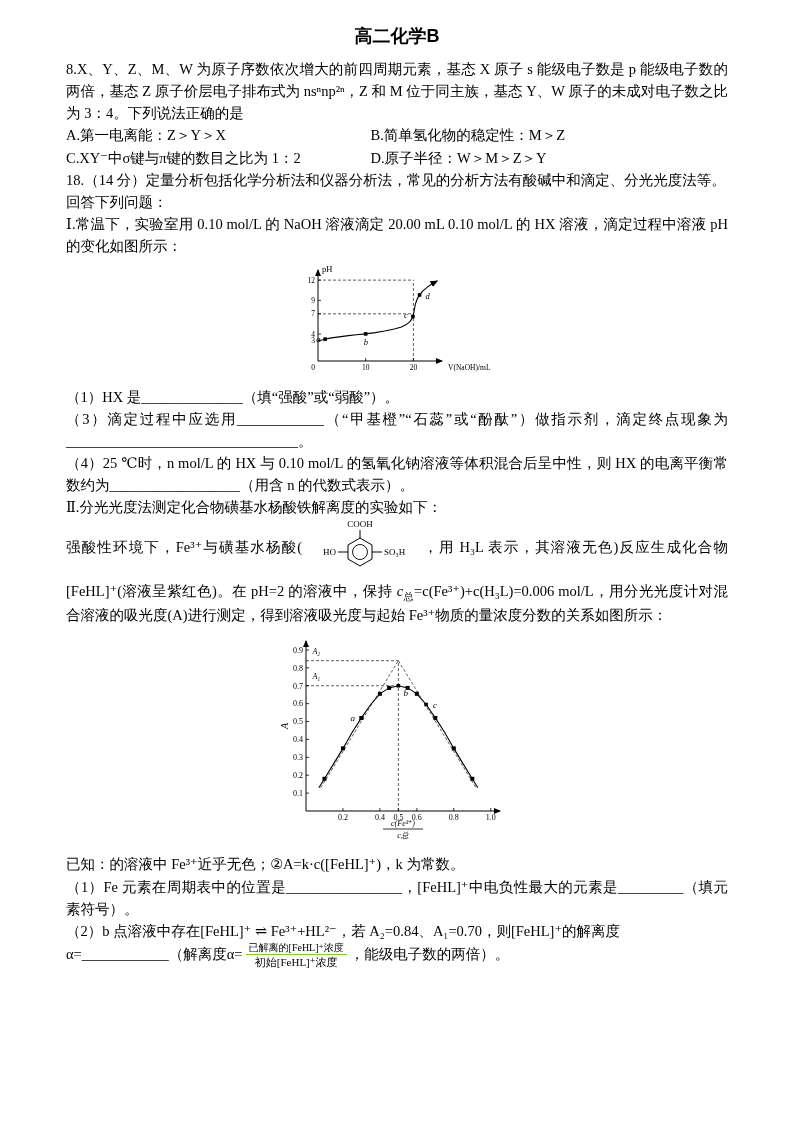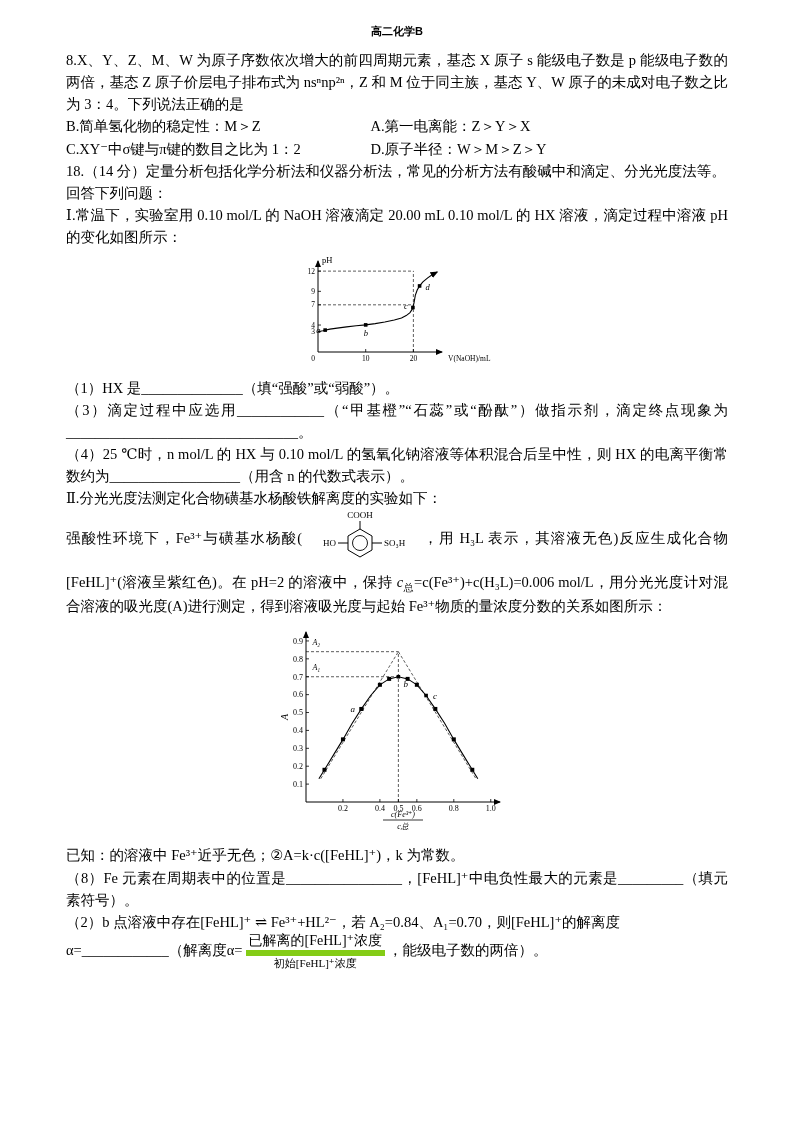--- a/index.html
+++ b/index.html
@@ -2,45 +2,45 @@
 <html><head>
 <meta charset="utf-8">
 <style>
   html,body{margin:0;padding:0;background:#fff;}
   body{
     width:794px;min-height:1123px;
     font-family:"Liberation Serif","DejaVu Serif","DejaVu Sans",serif;
     font-size:14.5px;color:#000;
   }
   .page{padding:24px 66px 10px 66px;box-sizing:border-box;}
-  .hdr{text-align:center;font-weight:bold;font-size:11px;
+  .hdr{text-align:center;font-weight:bold;font-size:18px;
        font-family:"Liberation Sans","DejaVu Sans",sans-serif;margin-bottom:10px;}
   .para{margin:0;text-align:justify;line-height:1.52;}
   .opts{display:grid;grid-template-columns:46% 54%;line-height:1.55;}
   .chart-wrap{text-align:center;margin:3px 0 4px 0;}
   .struct{display:inline-block;vertical-align:middle;margin:0 12px;}
   .frac{display:inline-block;vertical-align:middle;text-align:center;line-height:1.15;margin:0 3px;}
-  .frac .num{display:block;border-bottom:6px solid #84cc16;padding:0 3px 1px 3px;font-size:14px;}
+  .frac .num{display:block;border-bottom:1px solid #84cc16;padding:0 3px 1px 3px;font-size:10px;}
   .frac .den{display:block;padding-top:1px;font-size:11px;}
   .csub{font-size:10px;vertical-align:sub;}
   .ital{font-style:italic;}
   svg{overflow:visible;}
   svg text{font-family:"Liberation Serif","DejaVu Serif","DejaVu Sans",serif;}
 </style>
 </head>
 <body>
 
 <div class="page">
 
   <div class="hdr">高二化学B</div>
 
   <p class="para">8.X、Y、Z、M、W 为原子序数依次增大的前四周期元素，基态 X 原子 s 能级电子数是 p 能级电子数的两倍，基态 Z 原子价层电子排布式为 nsⁿnp²ⁿ，Z 和 M 位于同主族，基态 Y、W 原子的未成对电子数之比为 3：4。下列说法正确的是</p>
   <div class="opts">
+    <span>A.第一电离能：Z＞Y＞X</span>
     <span>B.简单氢化物的稳定性：M＞Z</span>
-    <span>A.第一电离能：Z＞Y＞X</span>
     <span>C.XY⁻中σ键与π键的数目之比为 1：2</span>
     <span>D.原子半径：W＞M＞Z＞Y</span>
   </div>
 
   <p class="para">18.（14 分）定量分析包括化学分析法和仪器分析法，常见的分析方法有酸碱中和滴定、分光光度法等。</p>
   <p class="para">回答下列问题：</p>
   <p class="para">Ⅰ.常温下，实验室用 0.10 mol/L 的 NaOH 溶液滴定 20.00 mL 0.10 mol/L 的 HX 溶液，滴定过程中溶液 pH 的变化如图所示：</p>
 
   <div class="chart-wrap"><svg width="210" height="118" viewBox="0 0 210 118">
         <defs>
@@ -162,20 +162,20 @@
         <text x="161.0952380952381" y="78.5263157894737" font-size="9" font-style="italic">c</text>
         <text x="40.46666666666667" y="25.42105263157893" font-size="8" font-style="italic">A₂</text>
         <text x="40.46666666666667" y="50.4736842105263" font-size="8" font-style="italic">A₁</text>
         <text x="16" y="97" font-size="10" font-style="italic" text-anchor="middle" transform="rotate(-90 16 97)">A</text>
         <text x="131" y="197" text-anchor="middle" font-size="8" font-style="italic">c(Fe³⁺)</text>
         <line x1="111" y1="200" x2="151" y2="200" stroke="#000" stroke-width="0.8"></line>
         <text x="131" y="209" text-anchor="middle" font-size="8" font-style="italic">c总</text>
       </svg></div>
 
   <p class="para">已知：的溶液中 Fe³⁺近乎无色；②A=k·c([FeHL]⁺)，k 为常数。</p>
-  <p class="para">（8）Fe 元素在周期表中的位置是________________，[FeHL]⁺中电负性最大的元素是_________（填元素符号）。</p>
+  <p class="para">（1）Fe 元素在周期表中的位置是________________，[FeHL]⁺中电负性最大的元素是_________（填元素符号）。</p>
   <p class="para">（2）b 点溶液中存在[FeHL]⁺ ⇌ Fe³⁺+HL²⁻，若 A₂=0.84、A₁=0.70，则[FeHL]⁺的解离度</p>
 
   <p class="para" style="margin-top:0;">
     <span>α=____________（解离度α=</span><span class="frac"><span class="num">已解离的[FeHL]⁺浓度</span><span class="den">初始[FeHL]⁺浓度</span></span><span>，能级电子数的两倍）。</span>
   </p>
 
 </div>
 
 </body></html>

